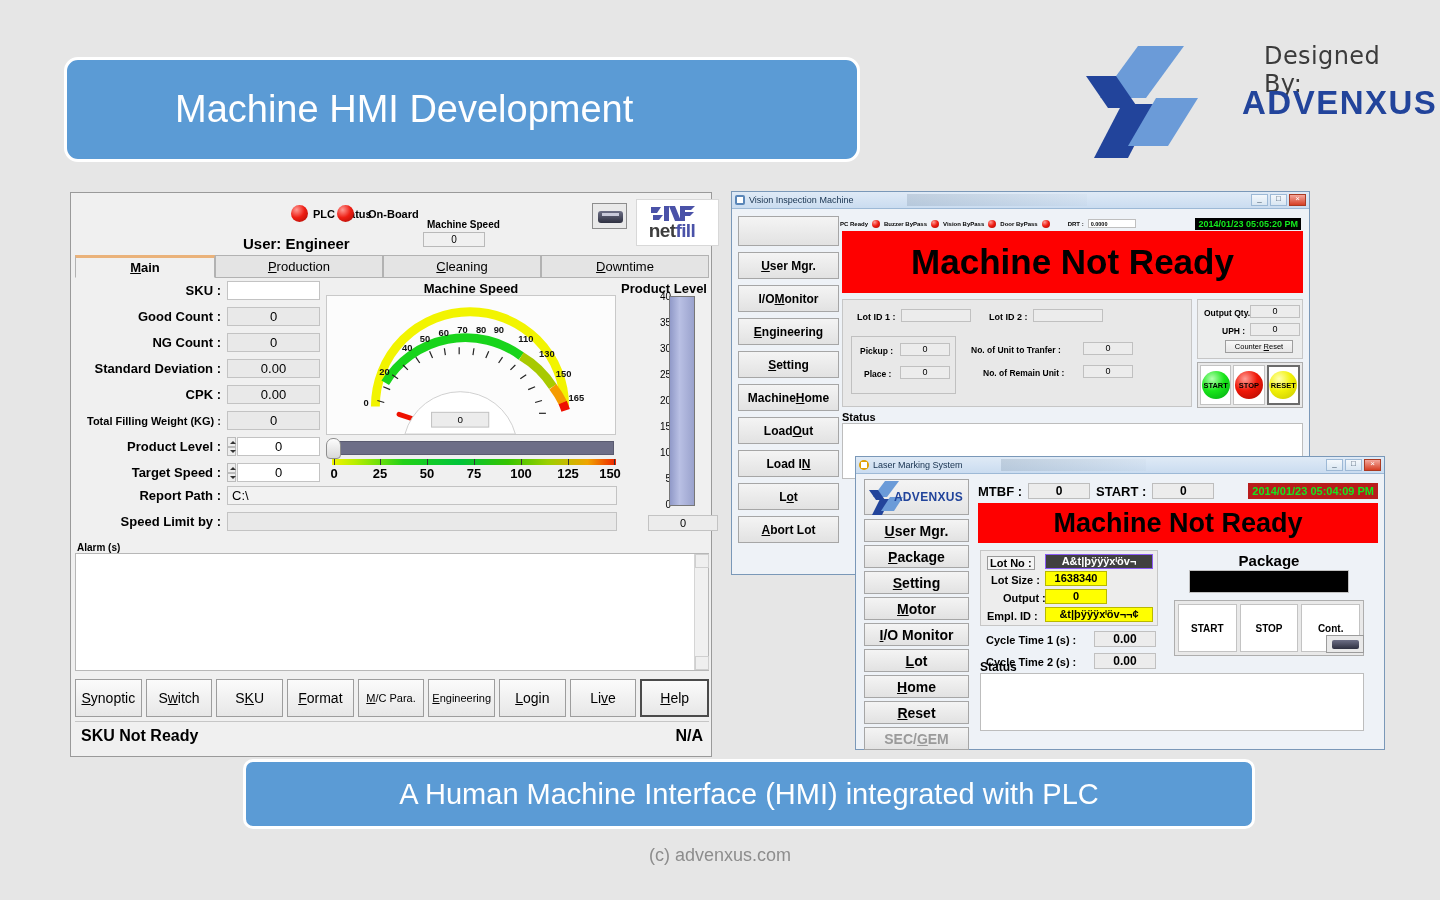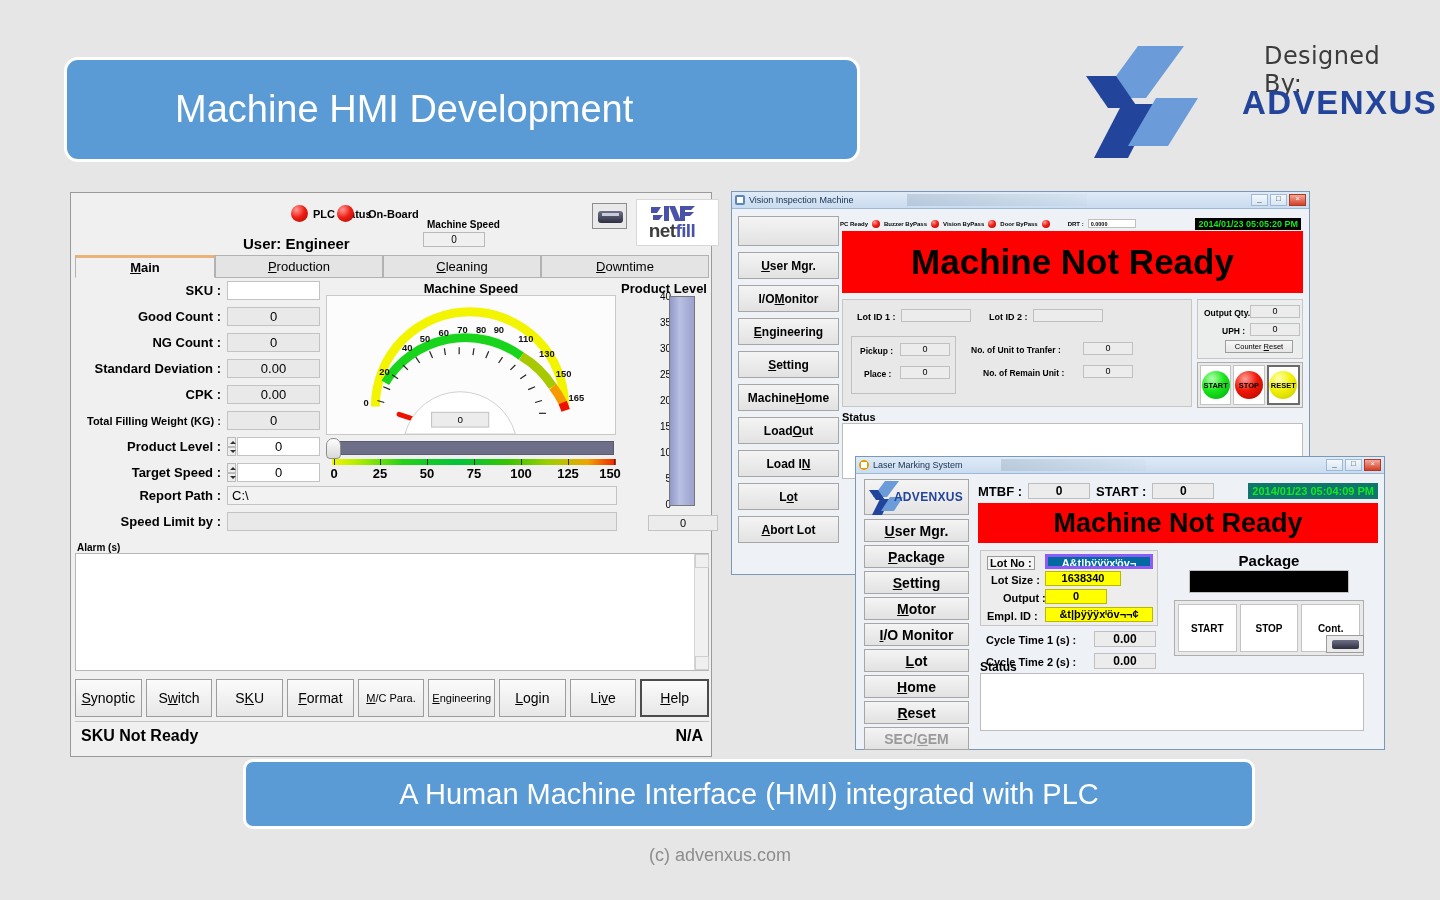--- a/index.html
+++ b/index.html
@@ -213,29 +213,29 @@
   #l-logo-word{position:absolute;right:5px;top:10px;font-size:12px;font-weight:bold;color:#22449b;
      letter-spacing:.3px;}
   .lbtn{height:23px;margin-bottom:3px;background:linear-gradient(#f4f4f4,#e2e2e2);
      border:1px solid #a6a6a6;box-sizing:border-box;display:flex;align-items:center;
      justify-content:center;font-size:14px;font-weight:bold;}
   .lbtn.dim{color:#9a9a9a;}
   #l-top{position:absolute;left:122px;top:24px;width:400px;height:20px;display:flex;
      align-items:center;gap:6px;font-size:13px;font-weight:bold;}
   .lfield{width:62px;height:16px;background:#ececec;border:1px solid #bdbdbd;box-sizing:border-box;
      text-align:center;font-size:12px;font-weight:bold;line-height:14px;}
-  #l-clock{margin-left:auto;background:#0f766e;color:#14e81e;font-size:11px;font-weight:bold;padding:2px 4px;}
+  #l-clock{margin-left:auto;background:#b91c1c;color:#14e81e;font-size:11px;font-weight:bold;padding:2px 4px;}
   #l-banner{position:absolute;left:122px;top:46px;width:400px;height:40px;background:#fe0000;
      display:flex;align-items:center;justify-content:center;font-size:27px;font-weight:bold;}
   #l-lotpanel{position:absolute;left:124px;top:93px;width:178px;height:76px;background:#ededed;
      border:1px solid #c6c6c6;box-sizing:border-box;}
   .llab{position:absolute;font-size:11px;font-weight:bold;}
   .lv{position:absolute;height:15px;box-sizing:border-box;font-size:11px;font-weight:bold;
      line-height:13px;text-align:center;overflow:hidden;white-space:nowrap;}
-  .lv.blue{background:#0369a1;color:#fff;border:3px solid #8b5cf6;}
+  .lv.blue{background:#404040;color:#fff;border:1px solid #8b5cf6;}
   .lv.yellow{background:#ffff00;color:#000;border:1px solid #b9b900;}
   .ctrow{position:absolute;font-size:11px;font-weight:bold;}
   .ctval{position:absolute;width:62px;height:16px;background:#ececec;border:1px solid #c0c0c0;
      box-sizing:border-box;text-align:center;font-size:12px;font-weight:bold;line-height:14px;}
   #l-pkg-title{position:absolute;left:318px;top:95px;width:190px;text-align:center;
      font-size:15px;font-weight:bold;}
   #l-pkg-box{position:absolute;left:333px;top:113px;width:160px;height:23px;background:#000;
      border:1px solid #c0c0c0;box-sizing:border-box;}
   #l-ctrls{position:absolute;left:318px;top:143px;width:190px;height:56px;background:#e9e9e9;
      border:1px solid #aeaeae;box-sizing:border-box;display:flex;gap:3px;padding:3px;}
@@ -610,21 +610,21 @@
   </div>
 
   <div id="l-banner">
     <span>Machine Not Ready</span>
   </div>
 
   <div id="l-lotpanel">
     <span class="llab" style="left:6px;top:5px;border:1px solid #9a9a9a;padding:0 2px;background:#f5f5f5;">Lot No :</span>
     <span class="lv blue" style="left:64px;top:3px;width:108px;">A&amp;t|þÿÿÿxˡöv¬</span>
     <span class="llab" style="left:10px;top:23px;">Lot Size :</span>
-    <span class="lv yellow" style="left:64px;top:20px;width:76px;">1638340</span>
+    <span class="lv yellow" style="left:64px;top:20px;width:62px;">1638340</span>
     <span class="llab" style="left:22px;top:41px;">Output :</span>
     <span class="lv yellow" style="left:64px;top:38px;width:62px;">0</span>
     <span class="llab" style="left:6px;top:59px;">Empl. ID :</span>
     <span class="lv yellow" style="left:64px;top:56px;width:108px;">&amp;t|þÿÿÿxˡöv¬¬¢</span>
   </div>
 
   <div>
     <span class="ctrow" style="left:130px;top:177px;">Cycle Time 1 (s) :</span>
     <span class="ctval" style="left:238px;top:174px;">0.00</span>
     <span class="ctrow" style="left:130px;top:199px;">Cycle Time 2 (s) :</span>

